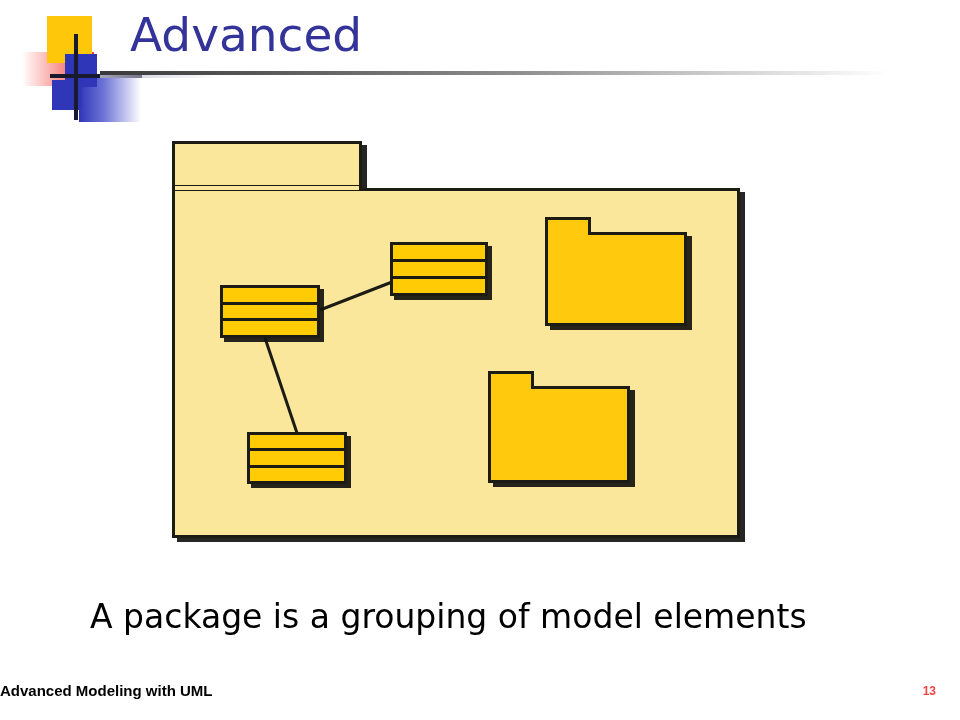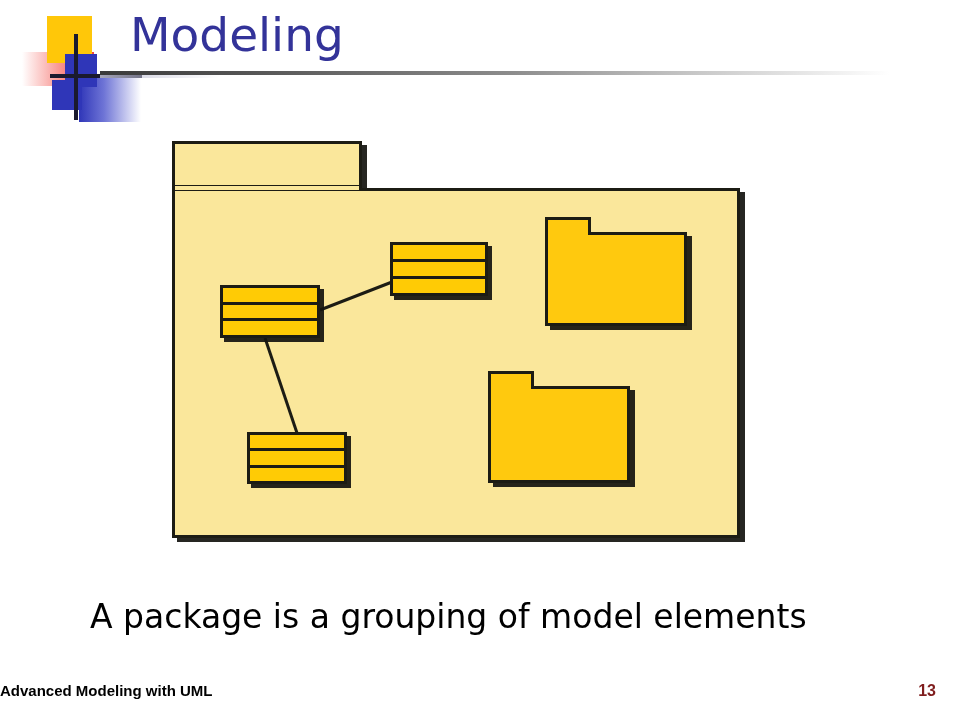--- a/index.html
+++ b/index.html
@@ -244,43 +244,43 @@
     font-size: 15px;
     line-height: 20px;
     font-weight: bold;
     color: #000000;
     font-family: "Liberation Sans", sans-serif;
   }
   .footer-page {
     position: absolute;
     right: 24px;
     top: 681px;
-    font-size: 16px;
+    font-size: 12px;
     line-height: 20px;
     font-weight: bold;
-    color: #7f1d1d;
+    color: #ef4444;
     font-family: "Liberation Sans", sans-serif;
   }
 </style>
 </head>
 <body>
 
 <div id="slide">
 
   <div class="logo-wrap">
     <div class="logo-red"></div>
     <div class="logo-yellow"></div>
     <div class="logo-blue-fade"></div>
     <div class="logo-blue-a"></div>
     <div class="logo-blue-b"></div>
     <div class="logo-cross-v"></div>
     <div class="logo-cross-h"></div>
   </div>
 
-  <div class="slide-title">Modeling</div>
+  <div class="slide-title">Advanced</div>
   <div class="title-rule"></div>
   <div class="title-rule-tail"></div>
 
   <div id="diagram">
 
     <div class="pkg-outer-tab"></div>
     <div class="pkg-outer-body"></div>
     <div class="pkg-seam"></div>
 
     <svg class="links" viewBox="0 0 960 720">

